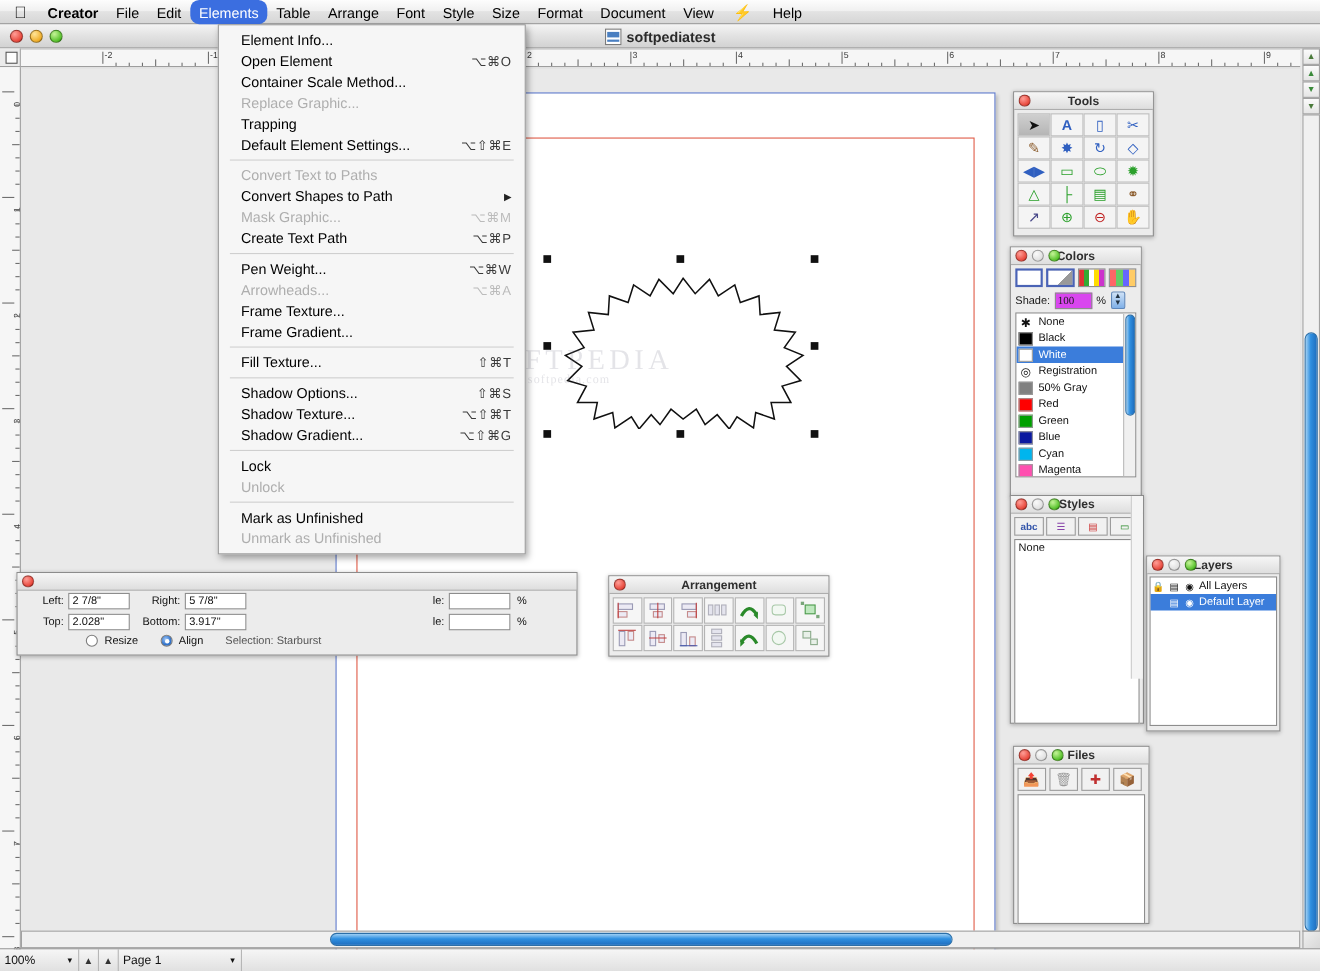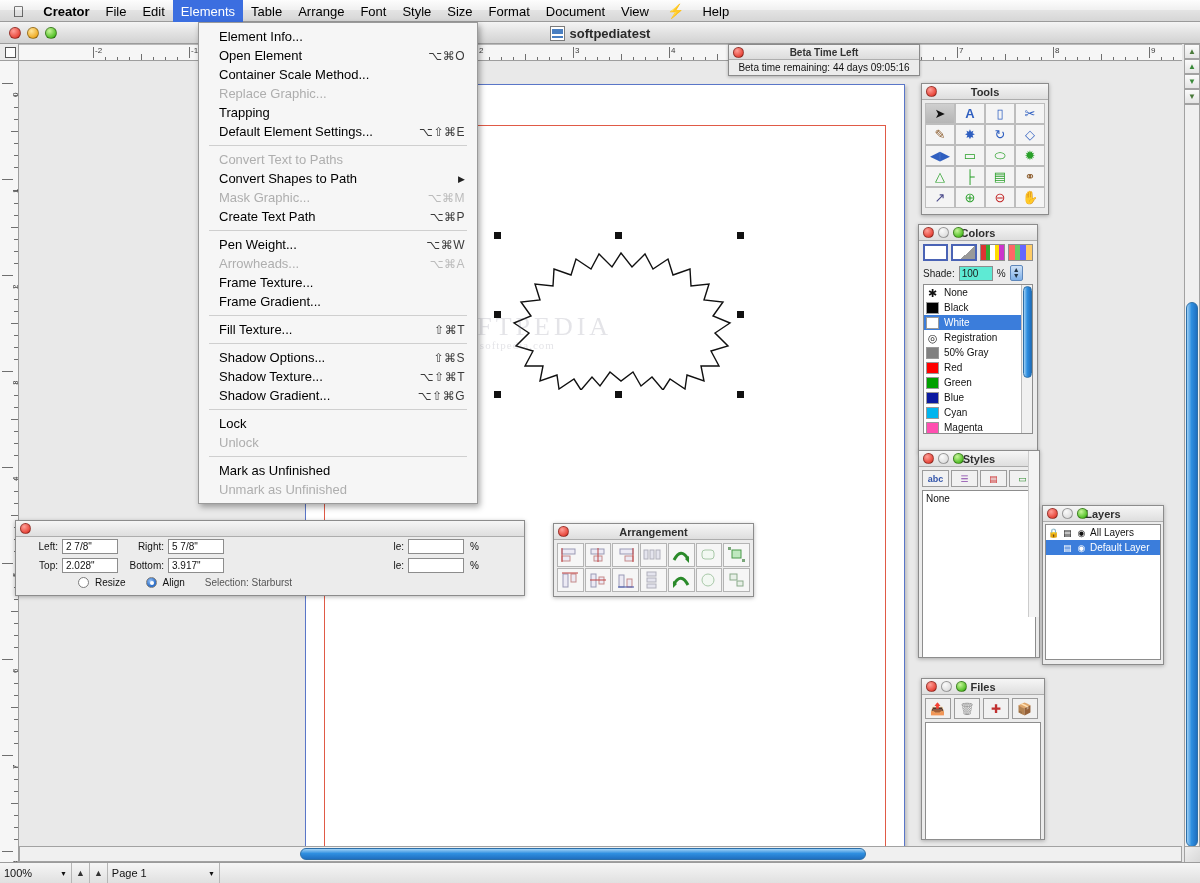--- a/index.html
+++ b/index.html
@@ -20,21 +20,21 @@
     display: flex; align-items: stretch;
     font-size: 13px;
     z-index: 60;
   }
   .mb-item {
     padding: 0 8px; display: flex; align-items: center;
     color: #000; white-space: nowrap; height: 22px;
   }
   .mb-apple { padding: 0 11px 0 13px; font-size: 15px; line-height: 1; }
   .mb-app { font-weight: bold; }
-  .mb-item.active { background: #3b6ee0; color: #fff; }
+  .mb-item.active { background: #3b6ee0; color: #fff; border-radius: 8px; }
   .mb-flash { font-size: 14px; padding: 0 10px; }
 
   
   #docwin {
     position: absolute; top: 22px; left: 0; width: 1200px; height: 861px;
     background: #e8e8e8;
   }
   #titlebar {
     position: absolute; top: 0; left: 0; width: 1200px; height: 22px;
     background: linear-gradient(to bottom,#f4f4f4 0%,#e2e2e2 50%,#d2d2d2 100%);
@@ -176,22 +176,22 @@
   #colors .swatchrow {
     display: flex; gap: 3px; padding: 3px 4px; align-items: center;
   }
   .sw-btn { width: 26px; height: 17px; border: 1px solid #8e8e8e; background: #fff; }
   .sw-btn.sel { border: 2px solid #4a63b5; }
   .shade-row {
     display: flex; align-items: center; gap: 4px; padding: 1px 4px 3px 4px;
     font-size: 10px; color: #1a1a1a;
   }
   .shade-inp {
-    width: 34px; height: 15px; background: #5eead4; border: 1px solid #8d8d8d;
-    font-size: 10px; padding: 0 2px; line-height: 14px;
+    width: 34px; height: 15px; background: #d946ef; border: 1px solid #8d8d8d;
+    font-size: 10px; padding: 0 2px; line-height: 14px; font-family: Liberation Serif, serif;
   }
   .stepper {
     width: 13px; height: 16px; background: linear-gradient(to bottom,#cfe2f7,#7fb0e8);
     border: 1px solid #5e87bb; border-radius: 2px; font-size: 7px; color: #234;
     display: flex; flex-direction: column; align-items: center; justify-content: center;
     line-height: 6px;
   }
   .colorlist {
     margin: 0 4px 4px 4px; height: 150px; background: #fff;
     border: 1px solid #8d8d8d; overflow: hidden; position: relative;
@@ -557,27 +557,20 @@
           <div class="handle" style="left:109px;  top:146px;"></div>
           <div class="handle" style="left:231px;  top:146px;"></div>
         </div>
       </div>
     </div>
   </div>
 
   <div class="watermark" id="wm1">SOFTPEDIA</div>
   <div class="watermark" id="wm2">www.softpedia.com</div>
 
-  <div id="beta">
-    <div class="bt-title">
-      <span class="bt-close"></span>
-      <span>Beta Time Left</span>
-    </div>
-    <div class="bt-body">Beta time remaining:  44 days 09:05:16</div>
-  </div>
 
   <div class="palette" id="tools">
     <div class="pal-title">
       <span class="pal-dots">
         <span class="pd r"></span>
       </span>
       <span>Tools</span>
     </div>
     <div id="toolgrid">
       <div class="tool sel" style="color:#111">➤</div>

